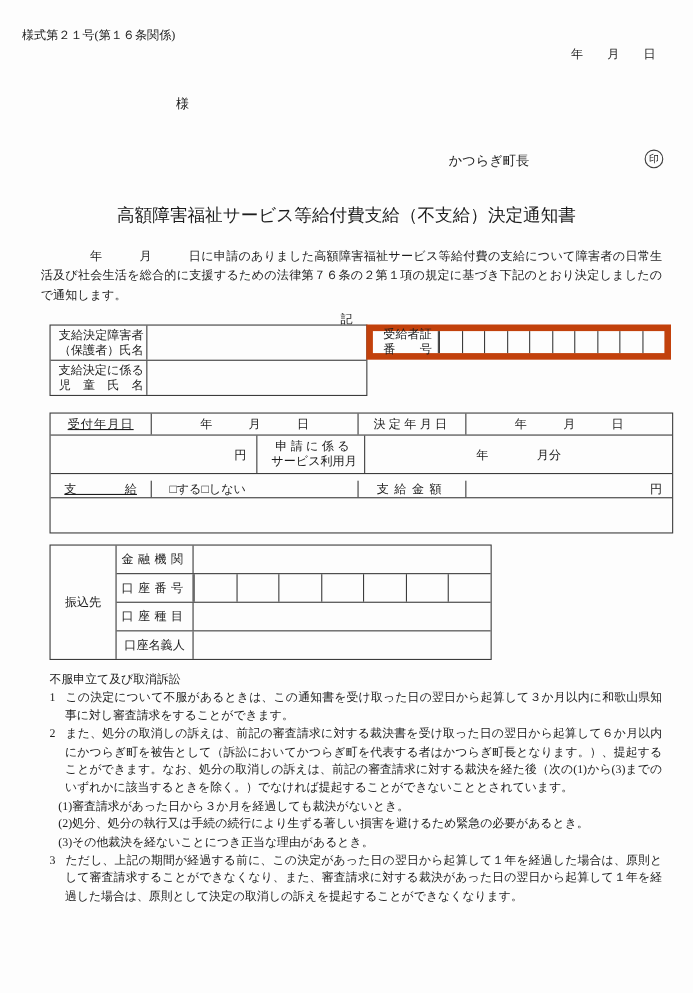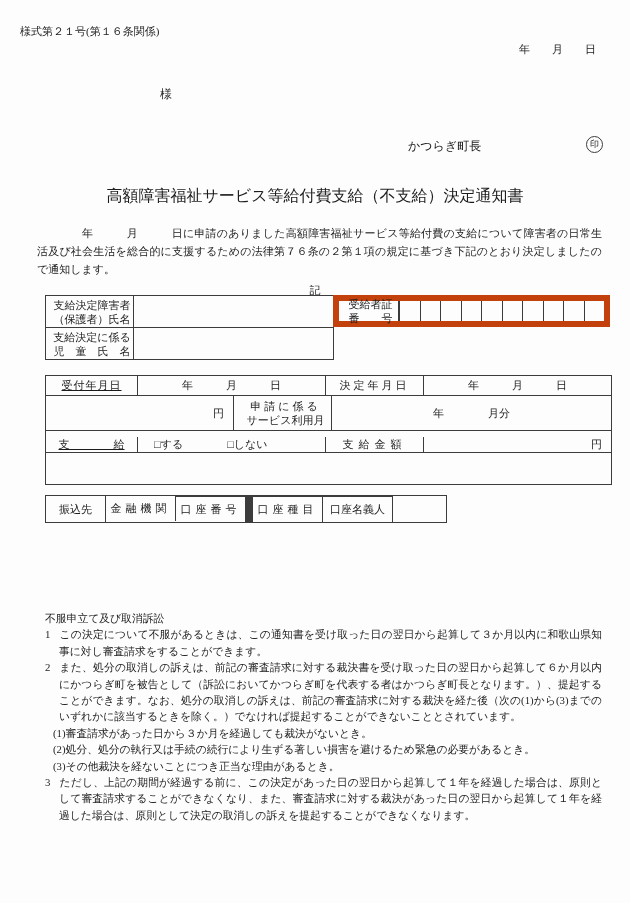--- a/index.html
+++ b/index.html
@@ -58,26 +58,26 @@
   .t2 .c2 { width:188px; }
   .t2 .c3 { width:98px; }
   .t2 .c4 { flex:1; }
   .t2 .r1 { height:19px; }
   .t2 .r2 { height:34px; }
   .t2 .r3 { height:21px;align-items:flex-end; }
   .t2 .r4 { height:31px; }
   .ls1 { letter-spacing:1px; } .ls3 { letter-spacing:3px; } .ls4 { letter-spacing:4px; } .ls5 { letter-spacing:5px; }
   .unit-right { justify-content:flex-end; padding-right:9px; }
   .center { justify-content:center; }
-  .chk { padding-left:16px; gap:44px; }
+  .chk { padding-left:16px; }
 
   
   .t3 { left:45px; top:495px; width:402px; display:flex; }
   .t3-group { width:60px; }
-  .t3-rows { flex:1; display:flex; }
+  .t3-rows { flex:1; display:flex; flex-direction:column; }
   .t3 .trow { display:flex; height:25px; }
   .t3 .lcol { width:70px; }
   .t3 .vcol { flex:1; }
   .acells { flex:1; display:flex; }
   .acells > div { flex:1; border-left:1px solid #3c3c3c; box-sizing:border-box; }
 
   
   .appeal { left:45px; top:610px; width:557px; font-size:10.8px; line-height:16.4px; }
   .appeal-item { padding-left:14px; text-indent:-14px; text-align:justify; }
   .appeal-item .num { margin-right:9px; }

